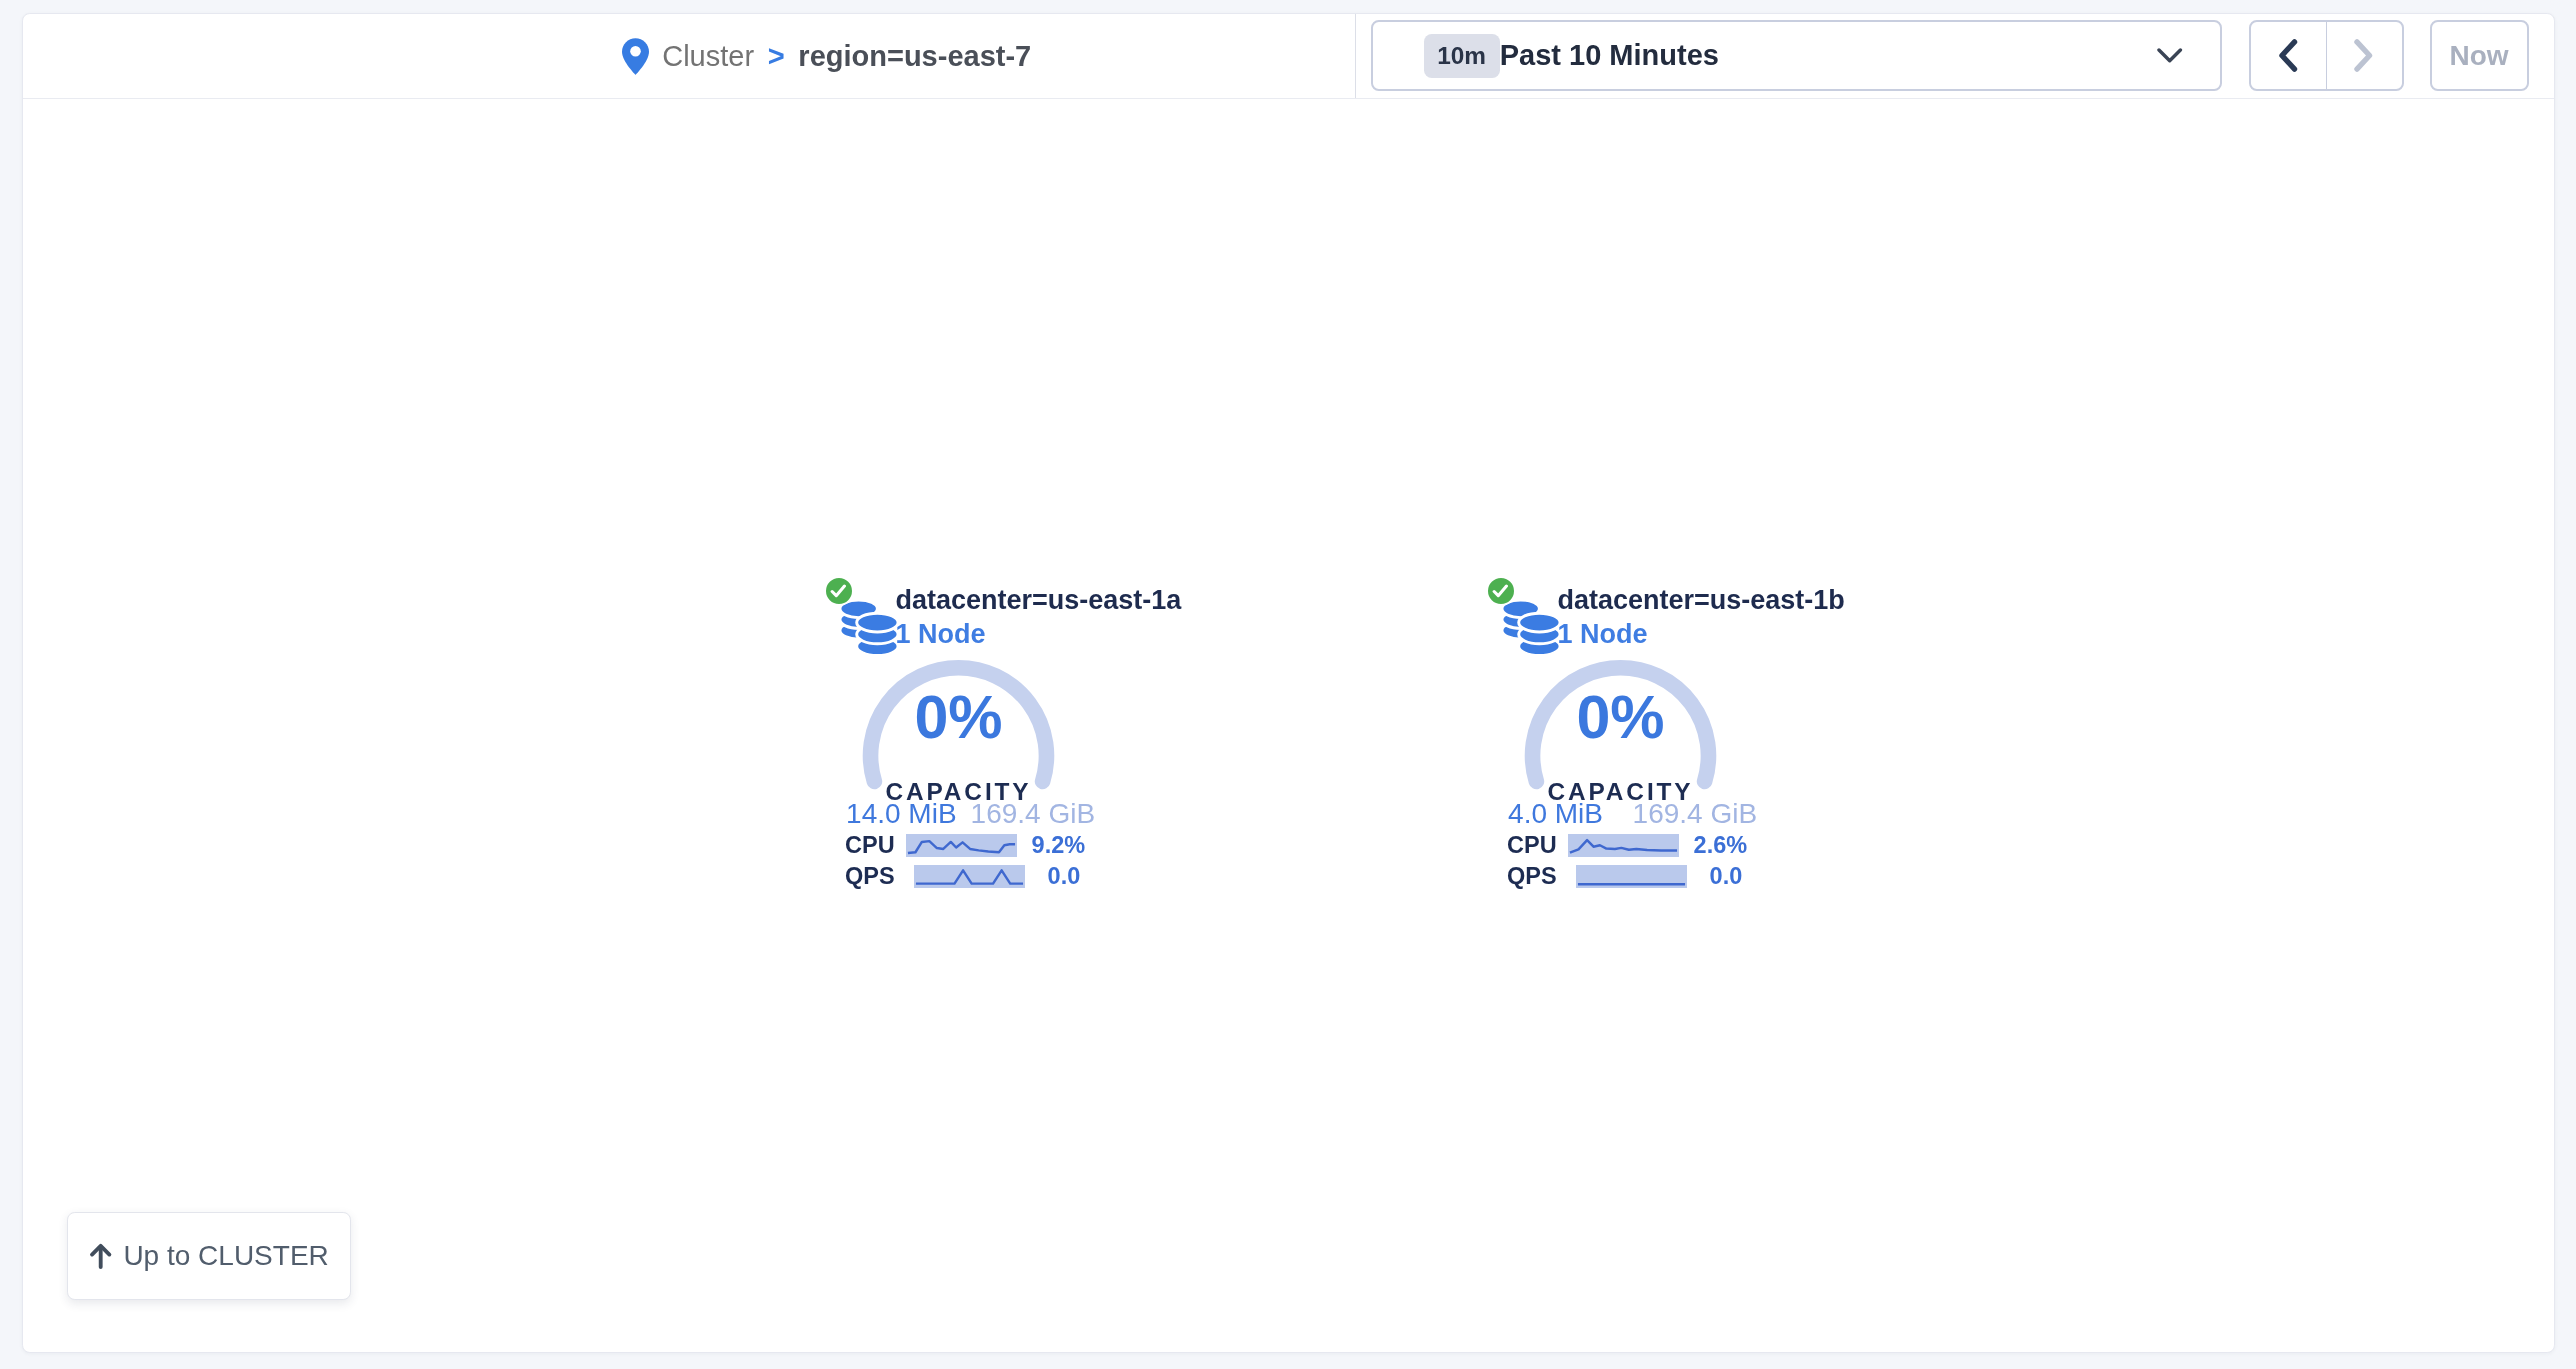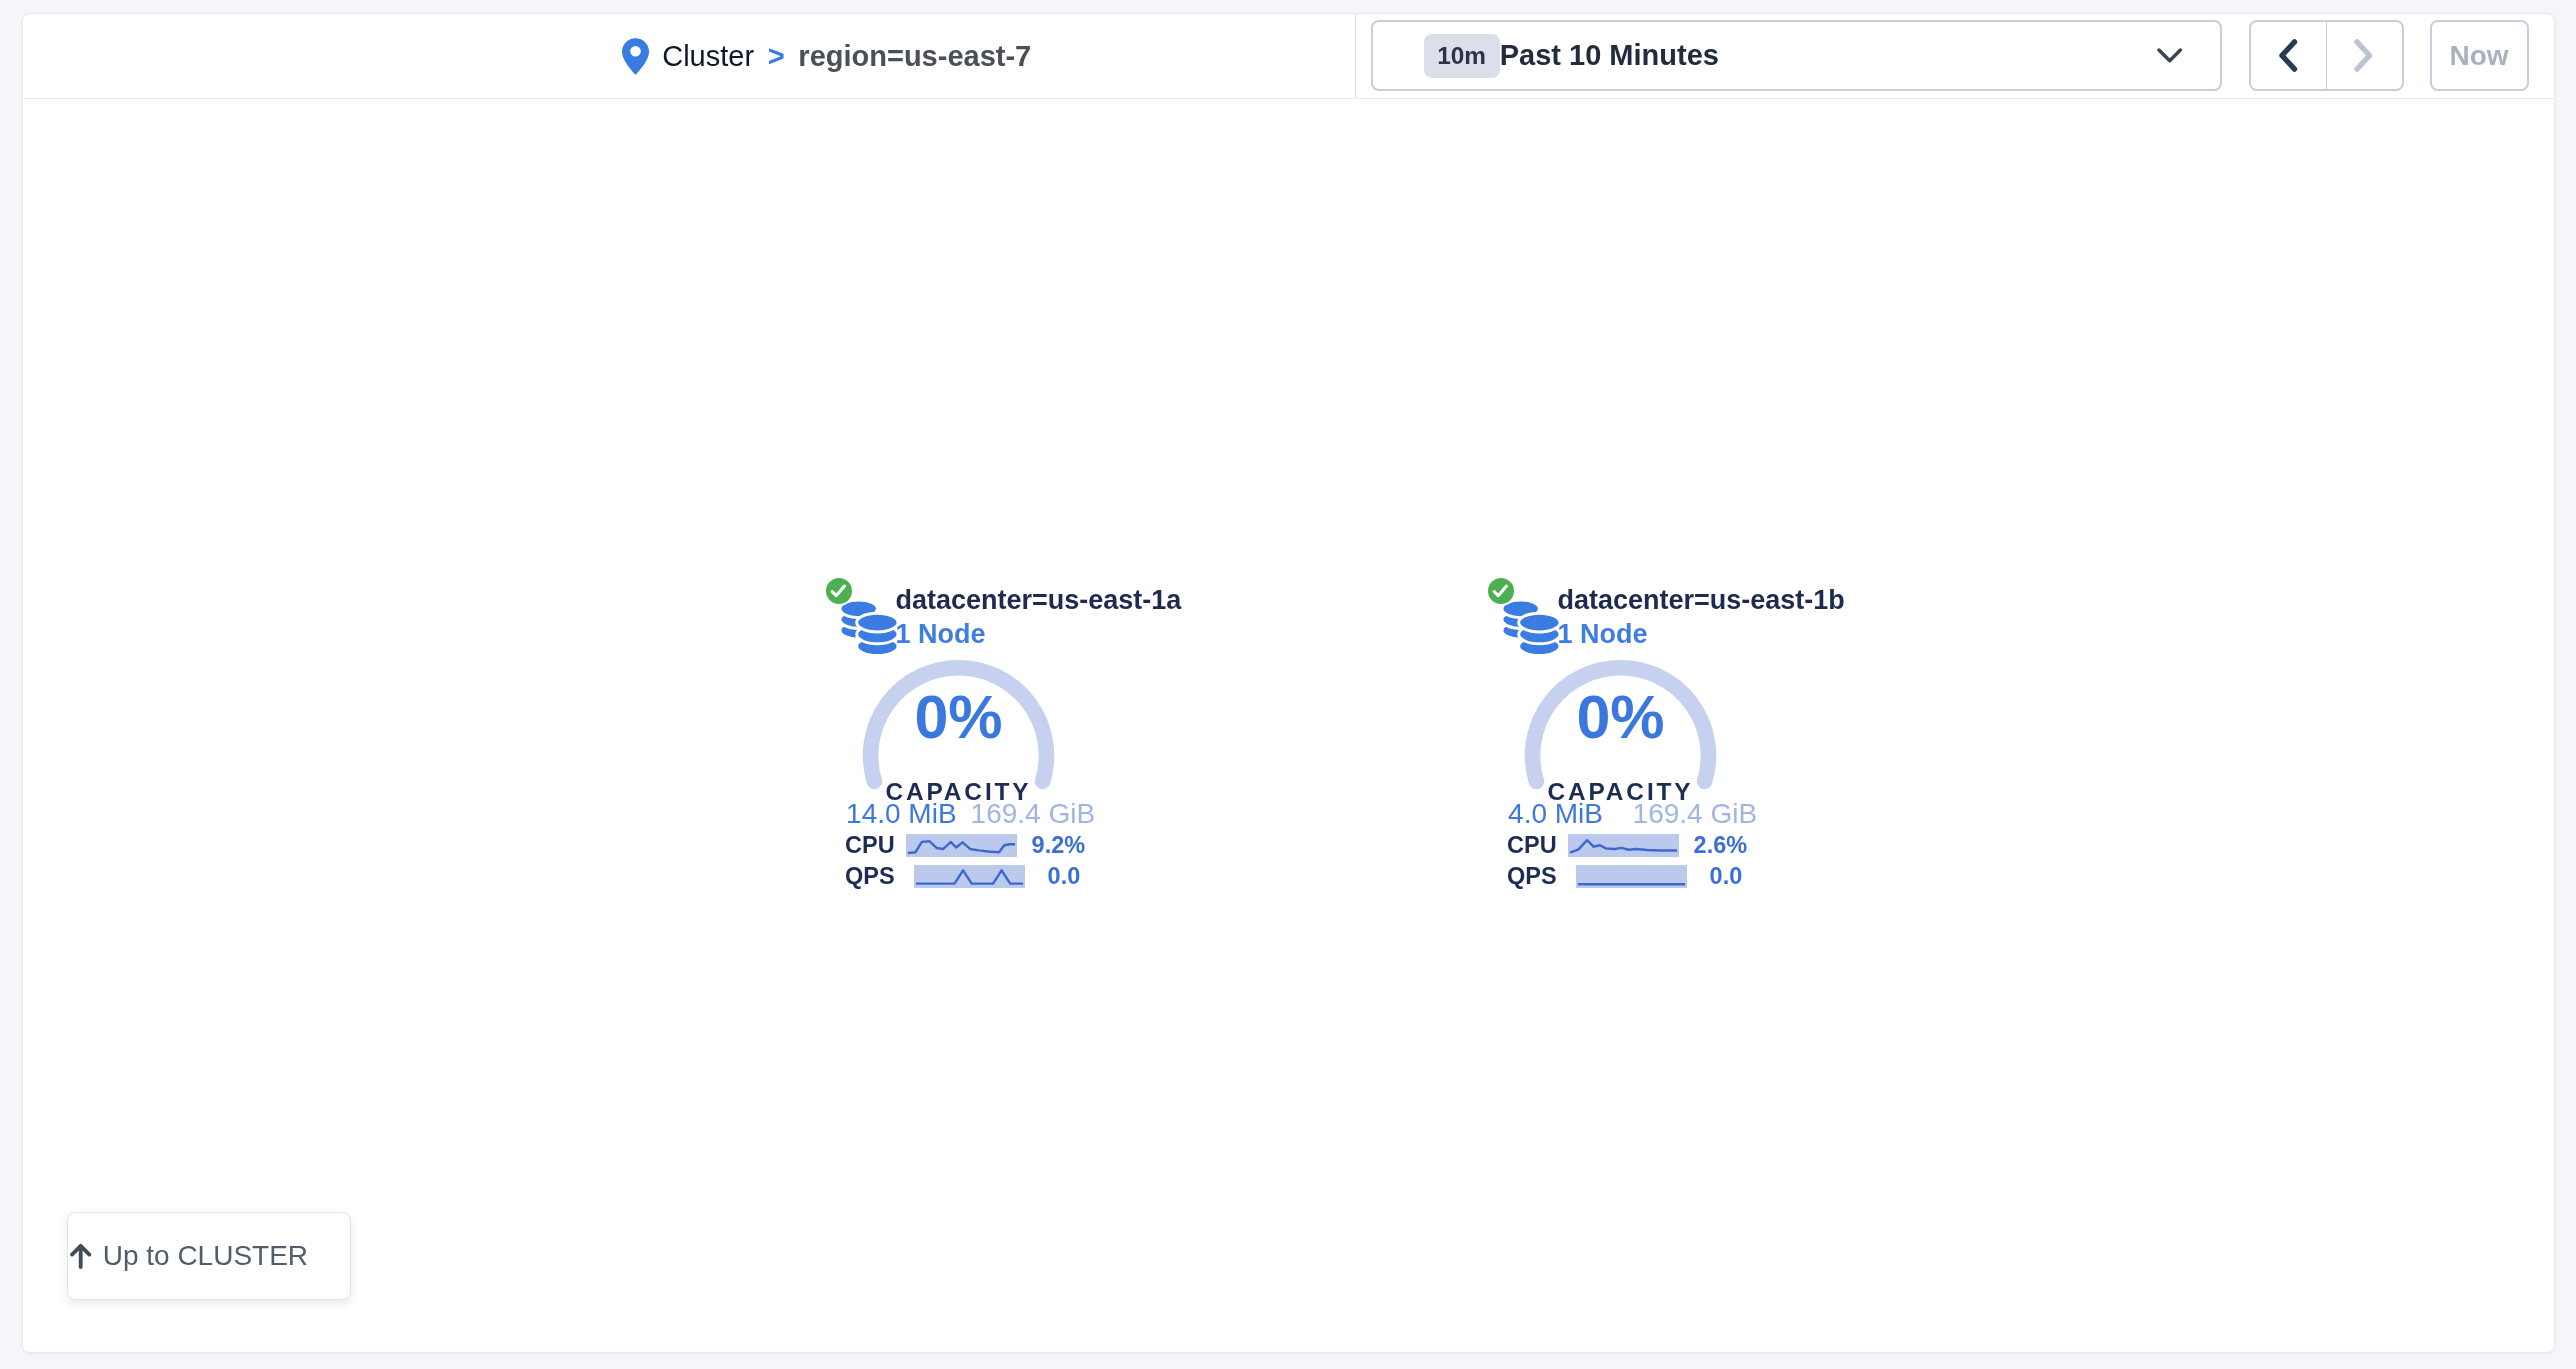--- a/index.html
+++ b/index.html
@@ -13,21 +13,21 @@
   
   .hdr { position:relative; height:85px; border-bottom:1px solid #e9ebf1; }
   .view-selector { position:absolute; left:37px; top:0; height:85px;
     display:flex; align-items:center; gap:29px; cursor:pointer; }
   .view-selector .vs-label { font-size:30px; color:#377ce2; }
   .caret-down { width:0; height:0; border-left:9.8px solid transparent;
     border-right:9.8px solid transparent; border-top:12.7px solid #377ce2; }
 
   .breadcrumb { position:absolute; left:599px; top:0; height:85px;
     display:flex; align-items:center; gap:13.7px; }
-  .crumb-root { font-size:29px; color:#0f172a; cursor:pointer; }
+  .crumb-root { font-size:29px; color:#737373; cursor:pointer; }
   .crumb-sep  { font-size:29px; color:#377ce2; font-weight:700; }
   .crumb-cur  { font-size:29px; color:#4a4f58; font-weight:700; }
 
   .hdr-divider { position:absolute; left:1332px; top:0; bottom:0; width:1px; background:#dcdfe8; }
 
   .time-dropdown { position:absolute; left:1348px; top:6.8px; width:851px; height:71px;
     border:2px solid #c8cedf; border-radius:7.8px; background:#fff;
     display:flex; align-items:center; cursor:pointer; }
   .tw-badge { margin-left:51px; background:#dcdfe9; color:#2a3448; font-weight:700;
     font-size:24.4px; padding:7.8px 13.7px; border-radius:7.8px; }
@@ -75,21 +75,21 @@
   .metric-row { position:absolute; left:16.6px; height:23.5px; display:flex; align-items:center; }
   .metric-row.m0 { top:260px; }
   .metric-row.m1 { top:291px;gap:8px; }
   .metric-label { width:53px; font-size:23.5px; font-weight:700; color:#1d2c52; }
   .sparkline { width:111px; height:22.5px; background:#bac9ec; margin-left:7.8px; overflow:hidden; }
   .metric-value { margin-left:14.7px; font-size:23.5px; font-weight:700; color:#3b6fd6; }
 
   .up-btn { position:absolute; left:44px; top:1113px; width:284px; height:88px;
     background:#fff; border:1px solid #e3e5ec; border-radius:7.8px;
     box-shadow:0 3.9px 9.8px rgba(40,50,80,0.10);
-    display:flex; align-items:center; justify-content:flex-start; gap:9.8px;
+    display:flex; align-items:center; justify-content:center; gap:9.8px;
     font-size:28px; color:#515d6c; cursor:pointer; }
 </style>
 </head>
 <body>
 
 <div class="app-card">
 
   <div class="hdr">
 
 

